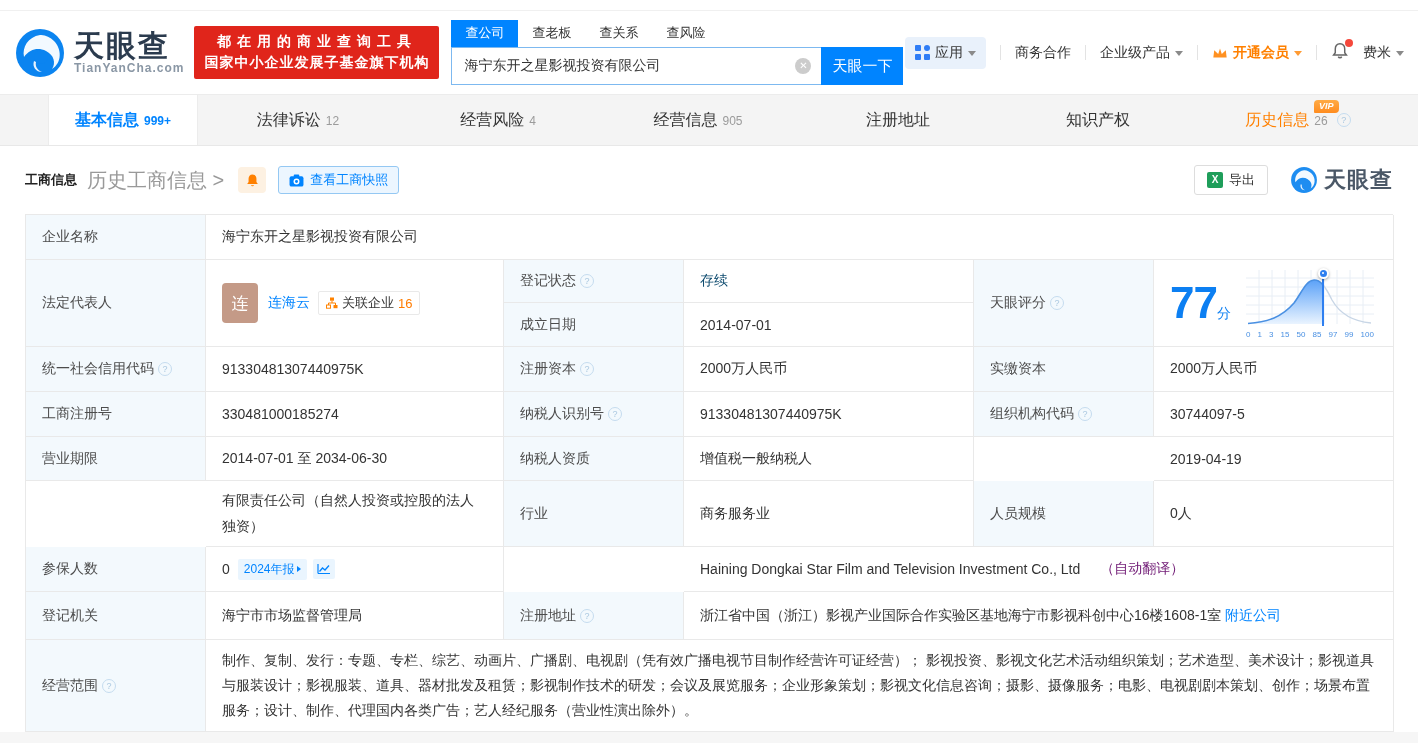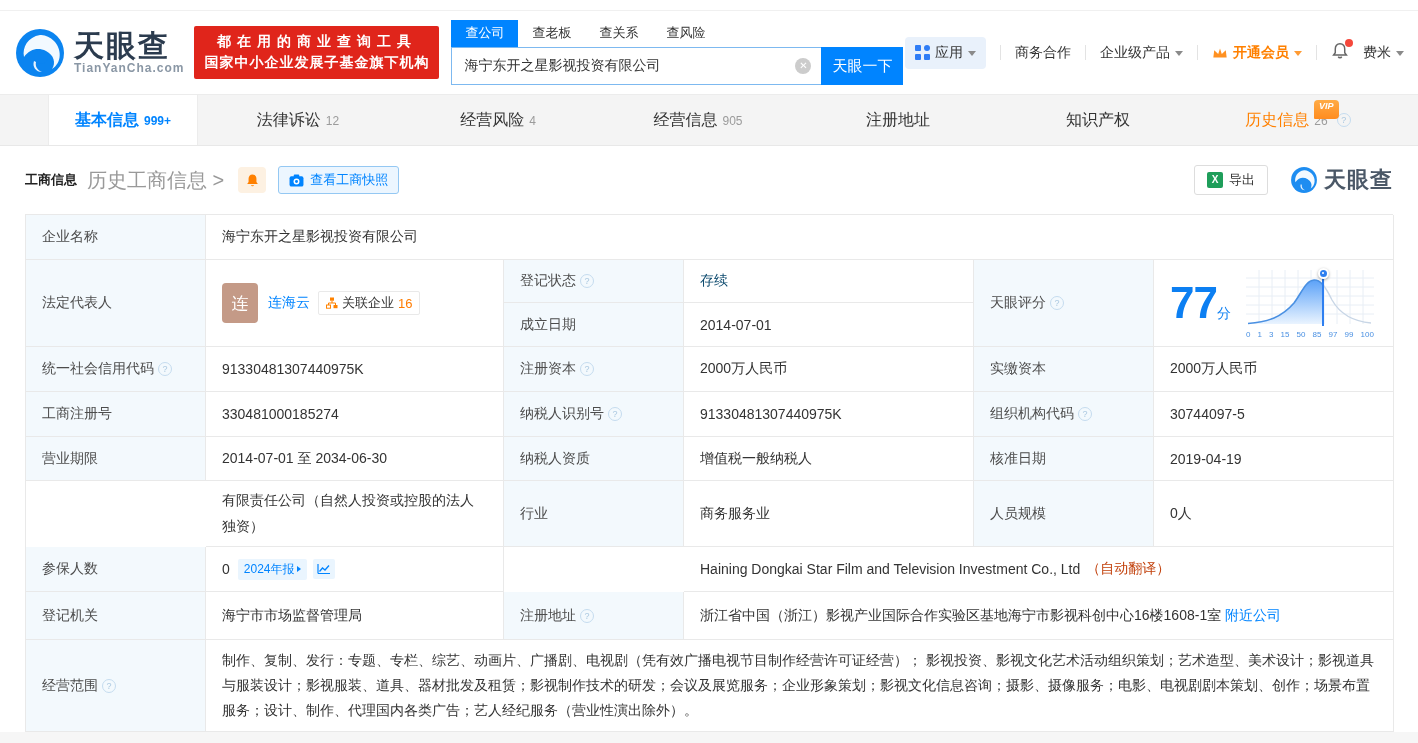--- a/index.html
+++ b/index.html
@@ -34,21 +34,21 @@
   .bell-wrap { position:relative; cursor:pointer; }
   .red-dot { position:absolute; top:-3px; right:-4px; width:8px; height:8px; border-radius:50%; background:#f5483b; }
 
   
   .nav { height:52px; background:#f4f4f4; border-top:1px solid #ececec; border-bottom:1px solid #e8e8e8; display:flex; padding-left:48px; }
   .nav-tab { width:200px; display:flex; align-items:center; justify-content:center; gap:5px; font-size:16px; color:#333; cursor:pointer; position:relative; }
   .nav-tab.active { width:150px; background:#fff; border-left:1px solid #ececec; border-right:1px solid #ececec; }
   .nav-tab.active .nt-label, .nav-tab.active .nt-count { color:#0084ff; font-weight:bold; }
   .nt-count { font-size:12px; color:#9b9b9b; margin-top:2px; }
   .nav-tab.history .nt-label { color:#ff8000; }
-  .vip-badge { position:absolute; top:5px; left:50%; margin-left:16px; background:linear-gradient(#ffab45,#ff8c1f); color:#fff; font-size:9px; font-weight:bold; font-style:italic; padding:1px 5px 8px; border-radius:4px 4px 4px 1px; }
+  .vip-badge { position:absolute; top:5px; left:50%; margin-left:16px; background:linear-gradient(#ffab45,#ff8c1f); color:#fff; font-size:9px; font-weight:bold; font-style:italic; padding:1px 5px 2px; border-radius:4px 4px 4px 1px; }
   .q { display:inline-block; width:14px; height:14px; border:1px solid #c5dcef; color:#abc8e0; border-radius:50%; font-size:9px; line-height:12px; text-align:center; margin-left:4px; flex:none; cursor:pointer; }
 
   
   .content { padding:0 25px; background:#fff; }
   .sec-head { height:68px; display:flex; align-items:center; }
   .sec-title { font-size:13px; font-weight:bold; color:#222; }
   .hist-link { margin-left:10px; font-size:20px; color:#999; cursor:pointer; }
   .bell-btn { margin-left:14px; width:28px; height:26px; background:#fdf1e2; border-radius:4px; display:flex; align-items:center; justify-content:center; cursor:pointer; }
   .snap-btn { margin-left:12px; height:28px; background:#ecf6ff; border:1px solid #94c8f3; border-radius:3px; color:#0084ff; font-size:13px; display:flex; align-items:center; gap:6px; padding:0 10px; cursor:pointer; }
   .right-tools { margin-left:auto; display:flex; align-items:center; gap:22px; }
@@ -60,21 +60,21 @@
   
   .tbl { display:grid; grid-template-columns:180px 298px 180px 290px 180px 240px;
          grid-template-rows:45px 43px 44px 45px 45px 44px 66px 45px 48px 92px;
          border-left:1px solid #e9e9e9; border-top:1px solid #e9e9e9; width:1368px; }
   .cell { border-right:1px solid #e9e9e9; border-bottom:1px solid #e9e9e9; display:flex; align-items:center; padding:0 16px; font-size:14px; }
   .lc { background:#f3f9fd; color:#4c4c4c; }
   .vc { background:#fff; color:#333; }
   .multi { line-height:1.8; padding-top:8px; padding-bottom:8px; }
   .green { color:#0c4a6e; }
   .blue-link { color:#0084ff; cursor:pointer; text-decoration:none; }
-  .gray-note { color:#c2410c; margin-left:6px; }
+  .gray-note { color:#701a75; margin-left:20px; }
   .avatar { width:36px; height:40px; background:#c49a87; border-radius:4px; color:#fff; font-size:17px; display:flex; align-items:center; justify-content:center; margin-right:10px; cursor:pointer; flex:none; }
   .rel-badge { margin-left:8px; display:flex; align-items:center; gap:4px; border:1px solid #e9e9e9; border-radius:2px; padding:2px 7px; font-size:13px; cursor:pointer; background:#fff; }
   .rel-badge .cnt { color:#ff7c00; }
   .year-badge { margin-left:8px; background:#eaf5fe; color:#0084ff; font-size:12px; padding:2px 6px; border-radius:2px; cursor:pointer; display:flex; align-items:center; gap:2px; }
   .year-badge .tri { width:0; height:0; border-top:3.5px solid transparent; border-bottom:3.5px solid transparent; border-left:4px solid #0084ff; }
   .mini-chart-btn { margin-left:6px; width:22px; height:20px; background:#eaf5fe; border-radius:2px; display:flex; align-items:center; justify-content:center; cursor:pointer; }
 
   
   .score-cell { gap:16px; }
   .score-num { color:#0c7ff2; font-weight:bold; font-size:44px; line-height:1; letter-spacing:-1px; }
@@ -373,23 +373,20 @@
       </div>
     <div class="cell vc" style="grid-column:2;grid-row:6">
         <span>2014-07-01 至 2034-06-30</span>
       </div>
     <div class="cell lc" style="grid-column:3;grid-row:6">
         <span>纳税人资质</span>
       </div>
     <div class="cell vc" style="grid-column:4;grid-row:6">
         <span>增值税一般纳税人</span>
       </div>
-    <div class="cell lc" style="grid-column:5;grid-row:6">
-        <span>核准日期</span>
-      </div>
     <div class="cell vc" style="grid-column:6;grid-row:6">
         <span>2019-04-19</span>
       </div>
 
     <div class="cell vc multi" style="grid-column:2;grid-row:7">
         <span>有限责任公司（自然人投资或控股的法人独资）</span>
       </div>
     <div class="cell lc" style="grid-column:3;grid-row:7">
         <span>行业</span>
       </div>

